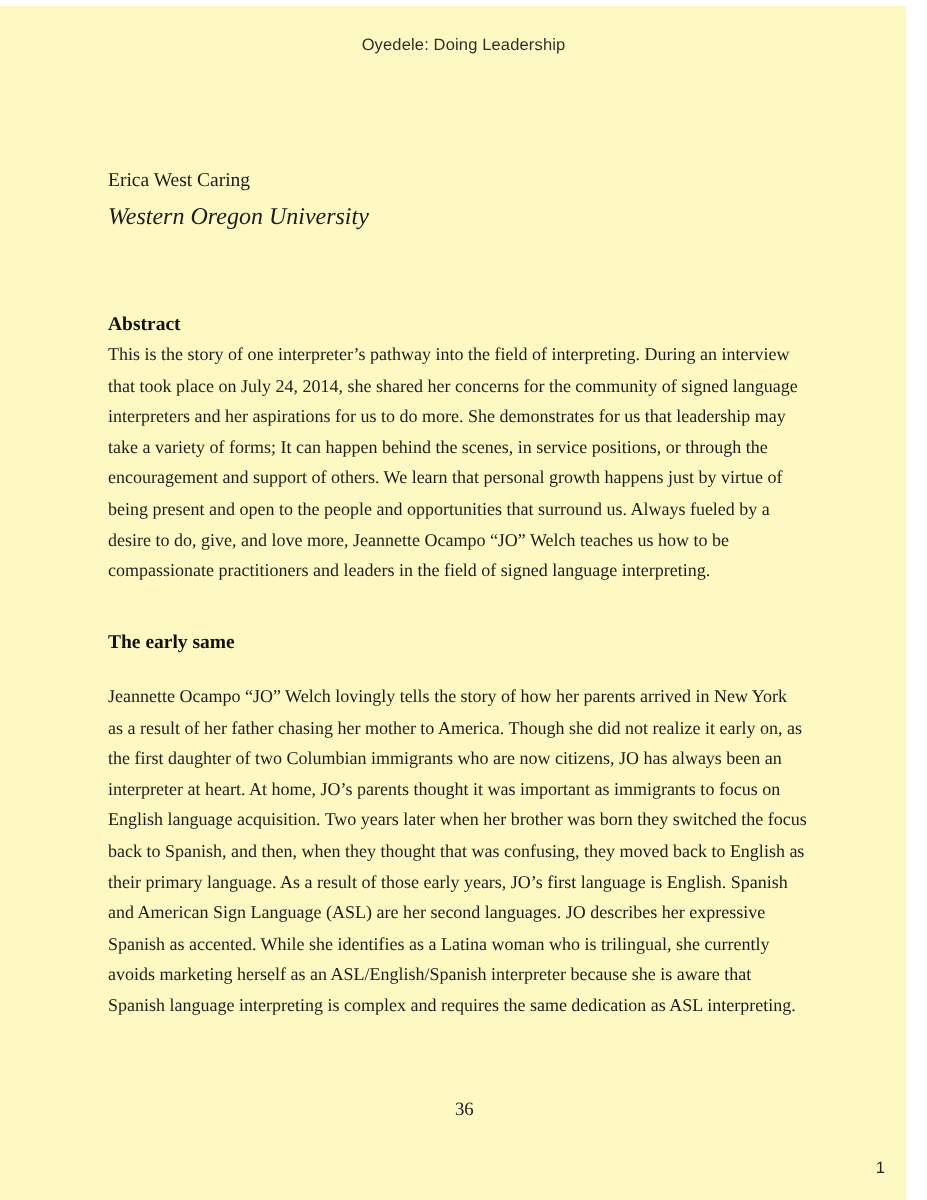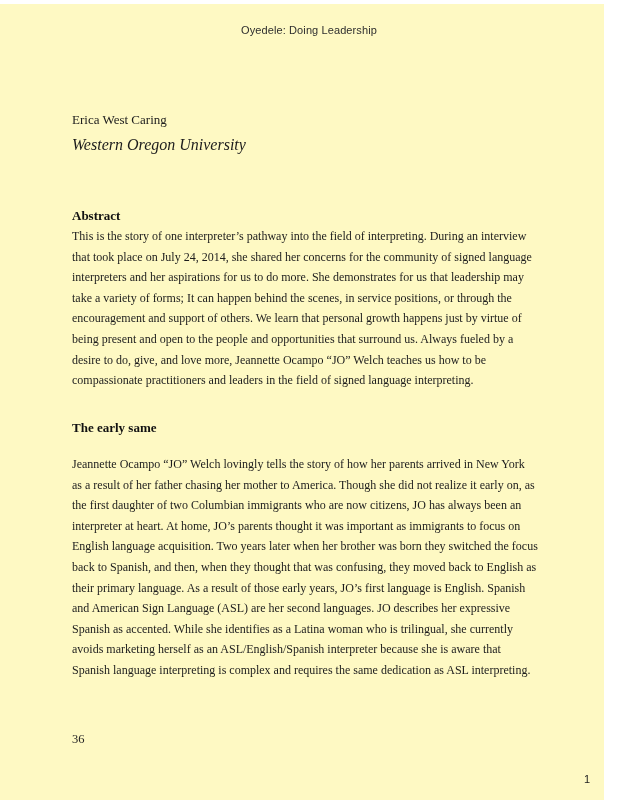--- a/index.html
+++ b/index.html
@@ -81,21 +81,21 @@
     font-size: 13px;
     font-weight: bold;
     color: #111111;
   }
   .early-text { top: 450px; }
   .page-number {
     position: absolute;
     top: 728px;
     left: 72px;
     width: 475px;
-    text-align: left;
+    text-align: center;
     font-size: 12.5px;
     color: #222222;
   }
   .footer-publisher {
     position: absolute;
     top: 769px;
     left: 20px;
     font-family: "Liberation Sans", sans-serif;
     font-size: 11px;
     color: #222222;

